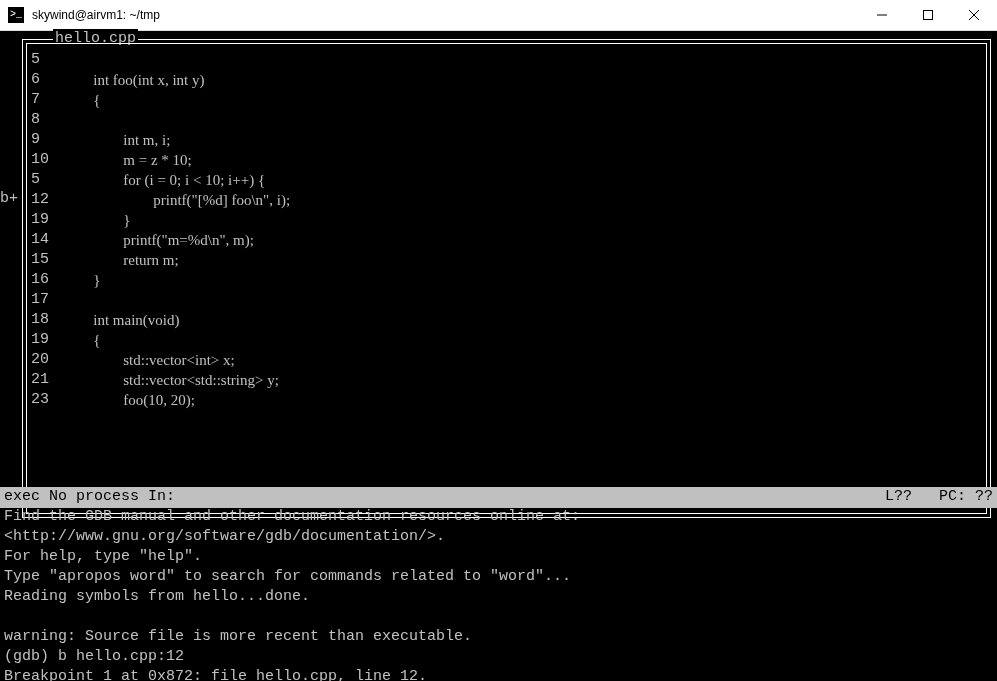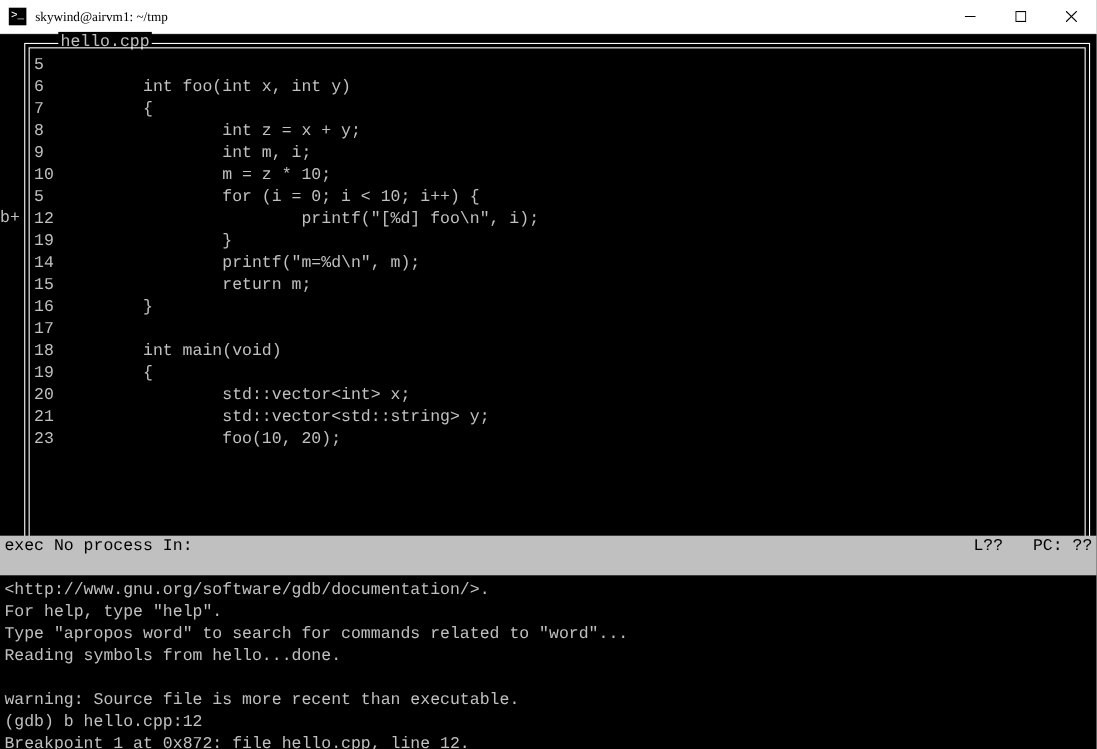--- a/index.html
+++ b/index.html
@@ -27,21 +27,21 @@
   display: flex;
   align-items: center;
   justify-content: center;
 }
 .titlebar-icon-inner {
   color: #fff;
   font-size: 10px;
   line-height: 1;
 }
 .titlebar-title {
-  font-family: Liberation Serif, serif;
+  font-family: Liberation Sans, sans-serif;
   font-size: 12px;
   color: #000;
   flex: 1;
 }
 .win-controls {
   display: flex;
   height: 100%;
 }
 .win-btn {
   width: 46px;
@@ -103,27 +103,28 @@
 .code-line {
   display: flex;
   white-space: pre;
 }
 .lineno {
   color: #c0c0c0;
   min-width: 36px;
 }
 .code {
   color: #c0c0c0;
+  font-family: Liberation Serif, serif;
 }
 .status-bar {
   position: absolute;
   left: 0;
   right: 0;
   top: 456px;
-  height: 36px;
+  height: 21px;
   background: #c0c0c0;
   color: #000;
   display: flex;
   padding: 0 4px;
 }
 .status-left { flex: 1; white-space: pre; }
 .status-right { white-space: pre; }
 .console {
   position: absolute;
   left: 0;
@@ -168,21 +169,21 @@
   <div class="gutter">
     <span class="gutter-mark" style="top:158px;">b+</span>
   </div>
 
   <div class="source-frame">
     <span class="frame-label">hello.cpp</span>
     <div class="inner-frame" id="code-container">
         <div class="code-line"><span class="lineno">5</span><span class="code"></span></div>
         <div class="code-line"><span class="lineno">6</span><span class="code">       int foo(int x, int y)</span></div>
         <div class="code-line"><span class="lineno">7</span><span class="code">       {</span></div>
-        <div class="code-line"><span class="lineno">8</span><span class="code">               int z = x + y;</span></div>
+        <div class="code-line"><span class="lineno">8</span></div>
         <div class="code-line"><span class="lineno">9</span><span class="code">               int m, i;</span></div>
         <div class="code-line"><span class="lineno">10</span><span class="code">               m = z * 10;</span></div>
         <div class="code-line"><span class="lineno">5</span><span class="code">               for (i = 0; i &lt; 10; i++) {</span></div>
         <div class="code-line"><span class="lineno">12</span><span class="code">                       printf("[%d] foo\n", i);</span></div>
         <div class="code-line"><span class="lineno">19</span><span class="code">               }</span></div>
         <div class="code-line"><span class="lineno">14</span><span class="code">               printf("m=%d\n", m);</span></div>
         <div class="code-line"><span class="lineno">15</span><span class="code">               return m;</span></div>
         <div class="code-line"><span class="lineno">16</span><span class="code">       }</span></div>
         <div class="code-line"><span class="lineno">17</span><span class="code"></span></div>
         <div class="code-line"><span class="lineno">18</span><span class="code">       int main(void)</span></div>

